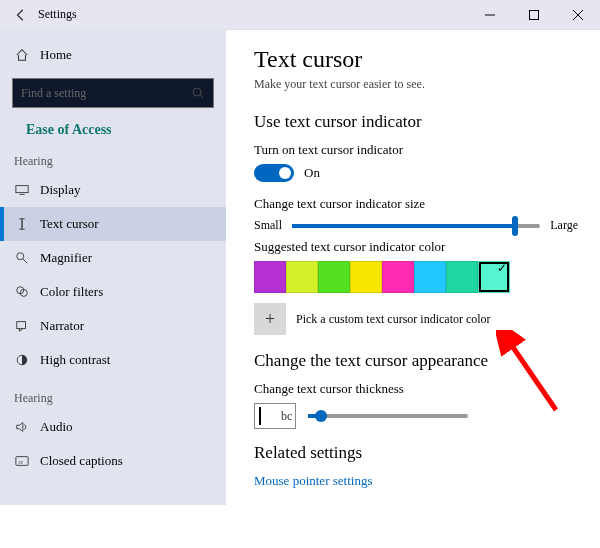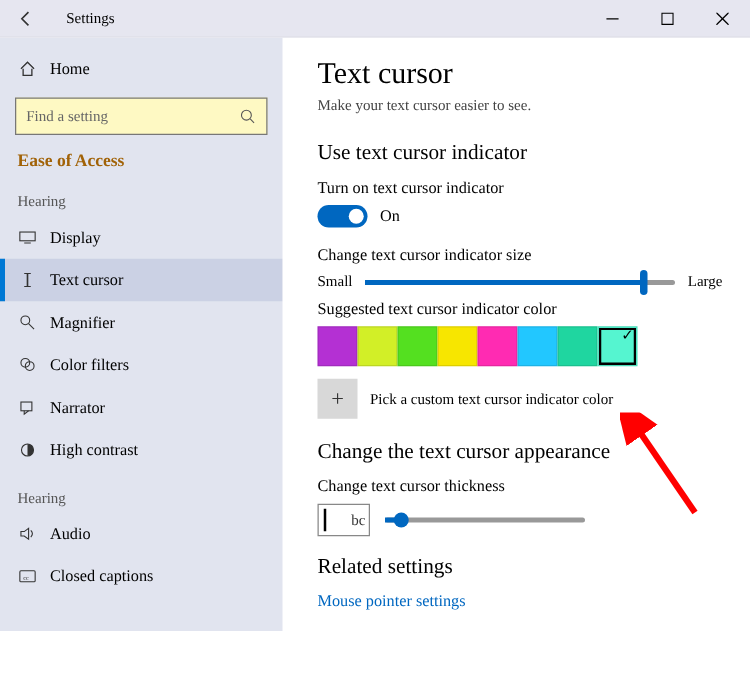--- a/index.html
+++ b/index.html
@@ -2,38 +2,38 @@
 <html><head>
 <meta charset="utf-8">
 <style>
   * { box-sizing: border-box; }
   html, body { margin: 0; padding: 0; }
 #fff; color: #000; overflow: hidden; }
 
   .window { width: 600px; height: 548px; border: 1px solid #ccc; display: flex; flex-direction: column; position: relative; }
 
   .titlebar { height: 30px; display: flex; align-items: center; background: #e6e6f0; border-bottom: 1px solid #e0e0e8; }
-  .titlebar-left { display: flex; align-items: center; gap: 23px; padding-left: 12px; }
+  .titlebar-left { display: flex; align-items: center; gap: 8px; padding-left: 12px; }
   .titlebar-left .back { width: 18px; height: 18px; display: flex; align-items: center; justify-content: center; }
   .titlebar-left .title { font-size: 12px; }
   .titlebar-right { margin-left: auto; display: flex; }
   .win-btn { width: 44px; height: 30px; display: flex; align-items: center; justify-content: center; font-size: 10px; }
 
   .content { flex: 1; display: flex; overflow: hidden; }
 
   .sidebar { width: 226px; background: #e1e4ef; padding-top: 8px; overflow: hidden; font-size: 13px; }
   .nav-row { height: 34px; display: flex; align-items: center; gap: 10px; padding: 0 14px; }
   .nav-row .icon { width: 16px; height: 16px; display: flex; align-items: center; justify-content: center; color: #333; }
   .nav-row.selected { background: #cbd1e4; position: relative; }
   .nav-row.selected::before { content: ""; position: absolute; left: 0; top: 0; bottom: 0; width: 4px; background: #0078d4; }
 
-  .searchbox { margin: 6px 12px 10px 12px; height: 30px; border: 1px solid #777; background: #fef9c3; display: flex; align-items: center; padding: 0 8px; font-size: 12px; color: #666; }
+  .searchbox { margin: 6px 12px 10px 12px; height: 30px; border: 1px solid #777; background: #0f172a; display: flex; align-items: center; padding: 0 8px; font-size: 12px; color: #666; }
   .searchbox .ph { flex: 1; }
 
-  .section-head { padding: 4px 14px 2px 14px; font-size: 14px; font-weight: 600; color: #a16207; }
+  .section-head { padding: 4px 14px 2px 26px; font-size: 14px; font-weight: 600; color: #0f766e; }
   .section-sub { padding: 14px 14px 4px 14px; font-size: 12px; color: #555; }
 
   .main { flex: 1; padding: 14px 22px 10px 28px; overflow: hidden; position: relative; }
   .h1 { font-size: 24px; font-weight: 400; margin: 2px 0 4px 0; }
   .sub { font-size: 12px; color: #444; margin-bottom: 20px; }
   .h2 { font-size: 17px; font-weight: 400; margin: 6px 0 10px 0; }
   .lbl { font-size: 13px; margin: 6px 0; }
   .lbl.link { color: #0067c0; }
 
   .toggle { display: flex; align-items: center; gap: 10px; margin: 4px 0 14px 0; }

